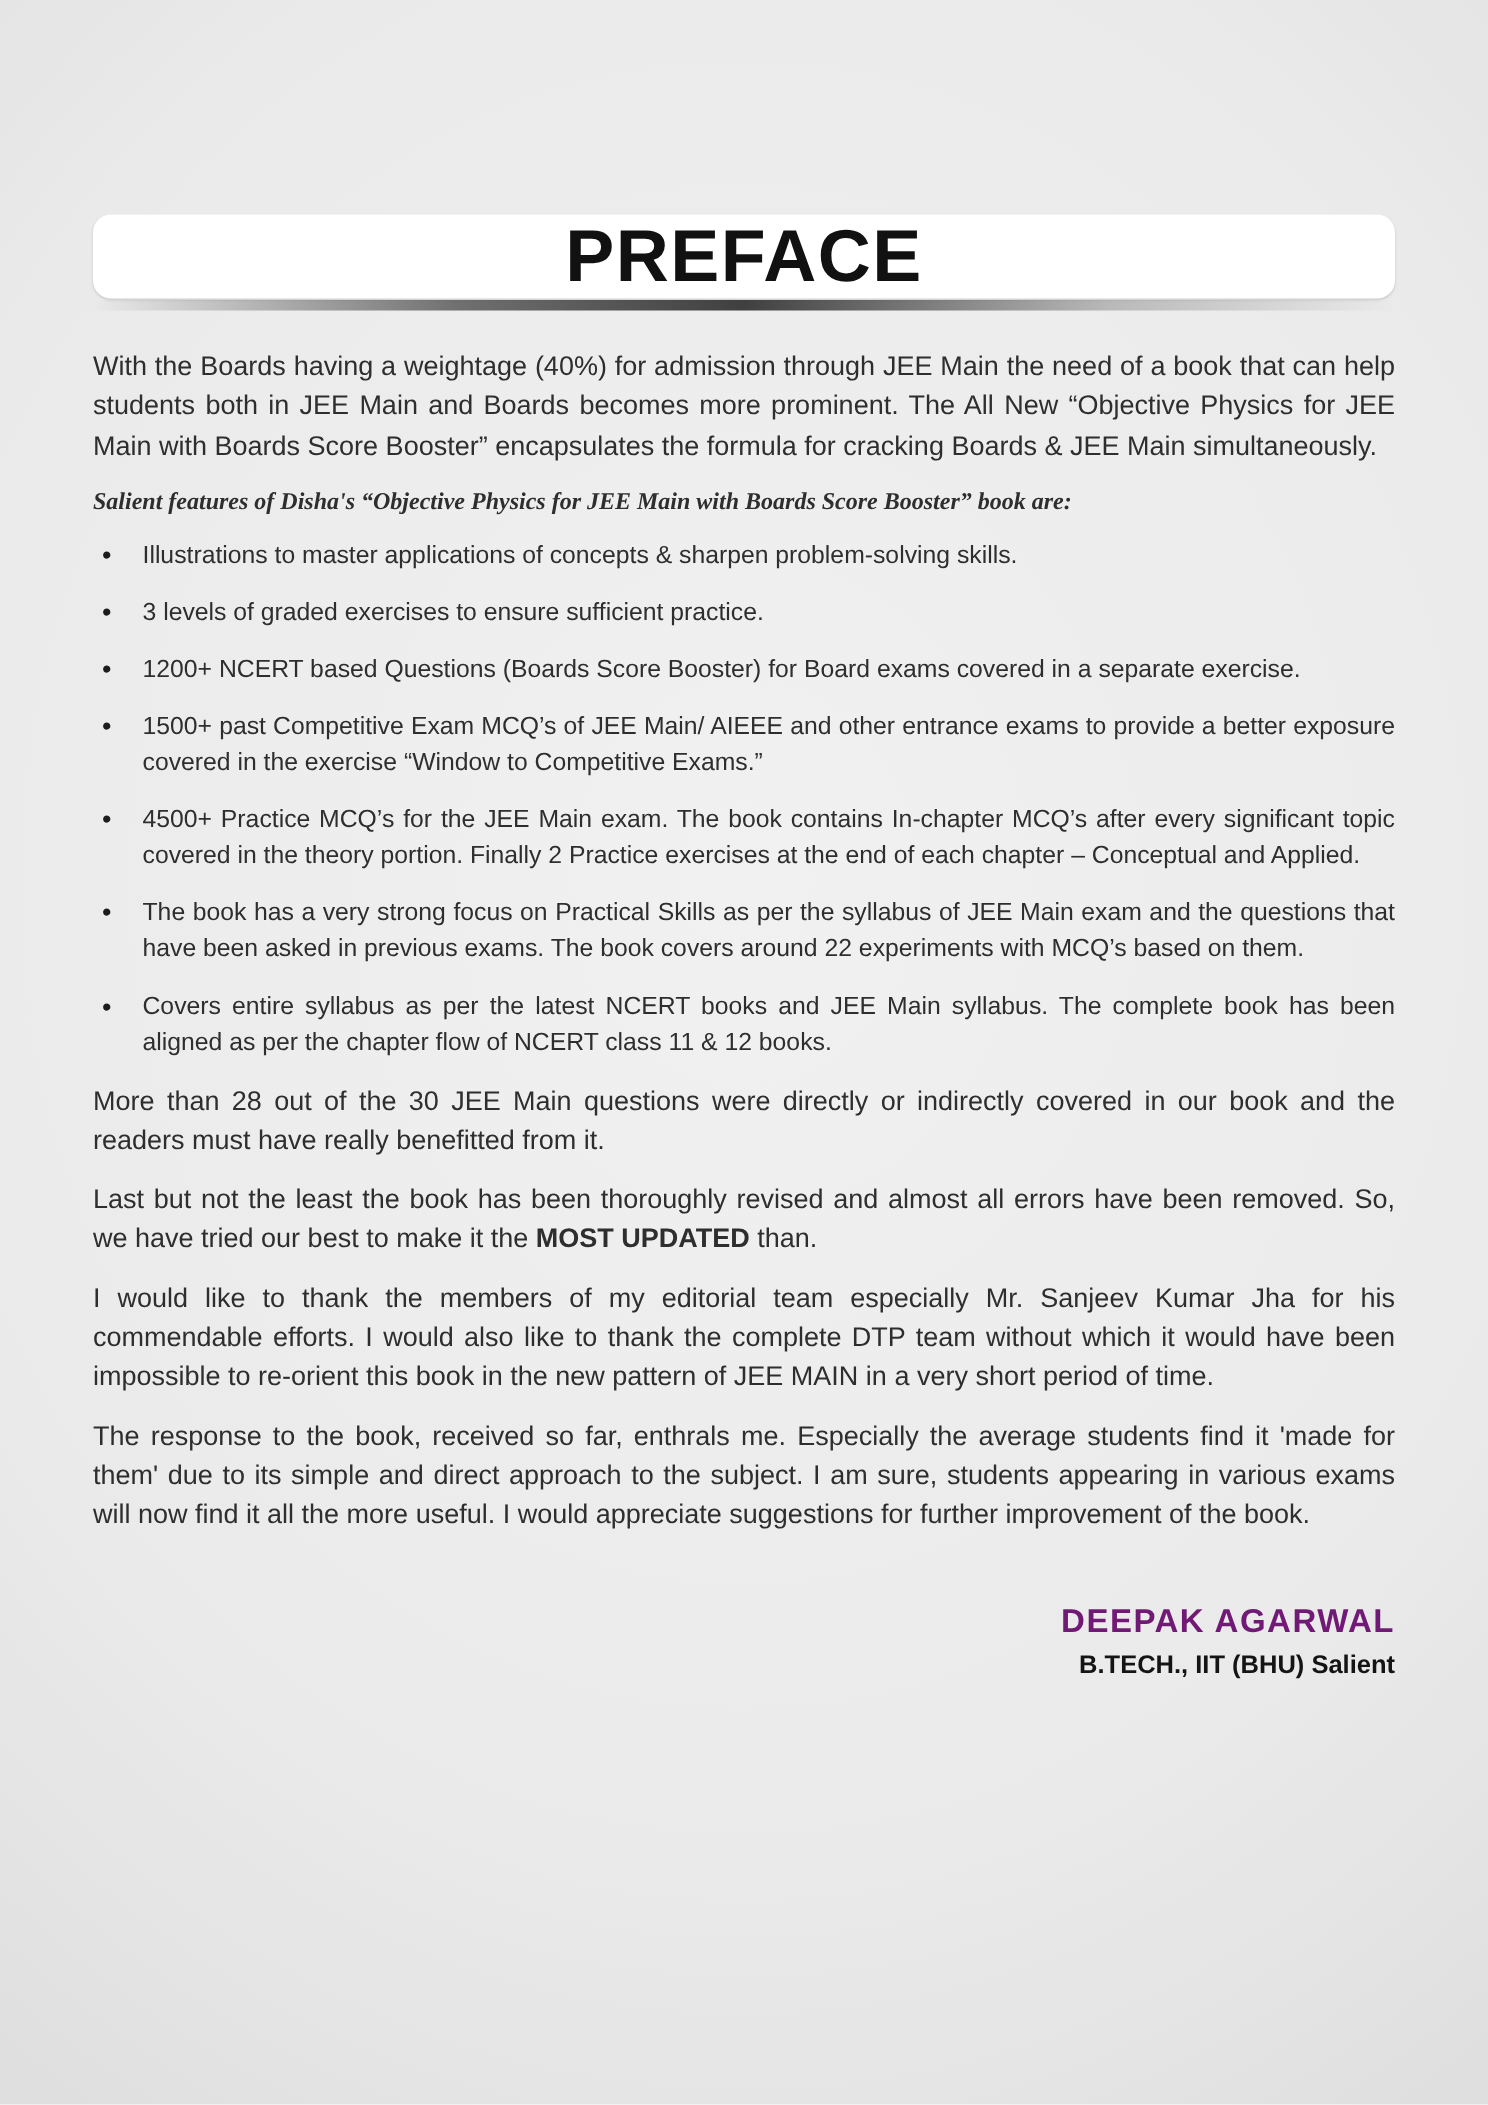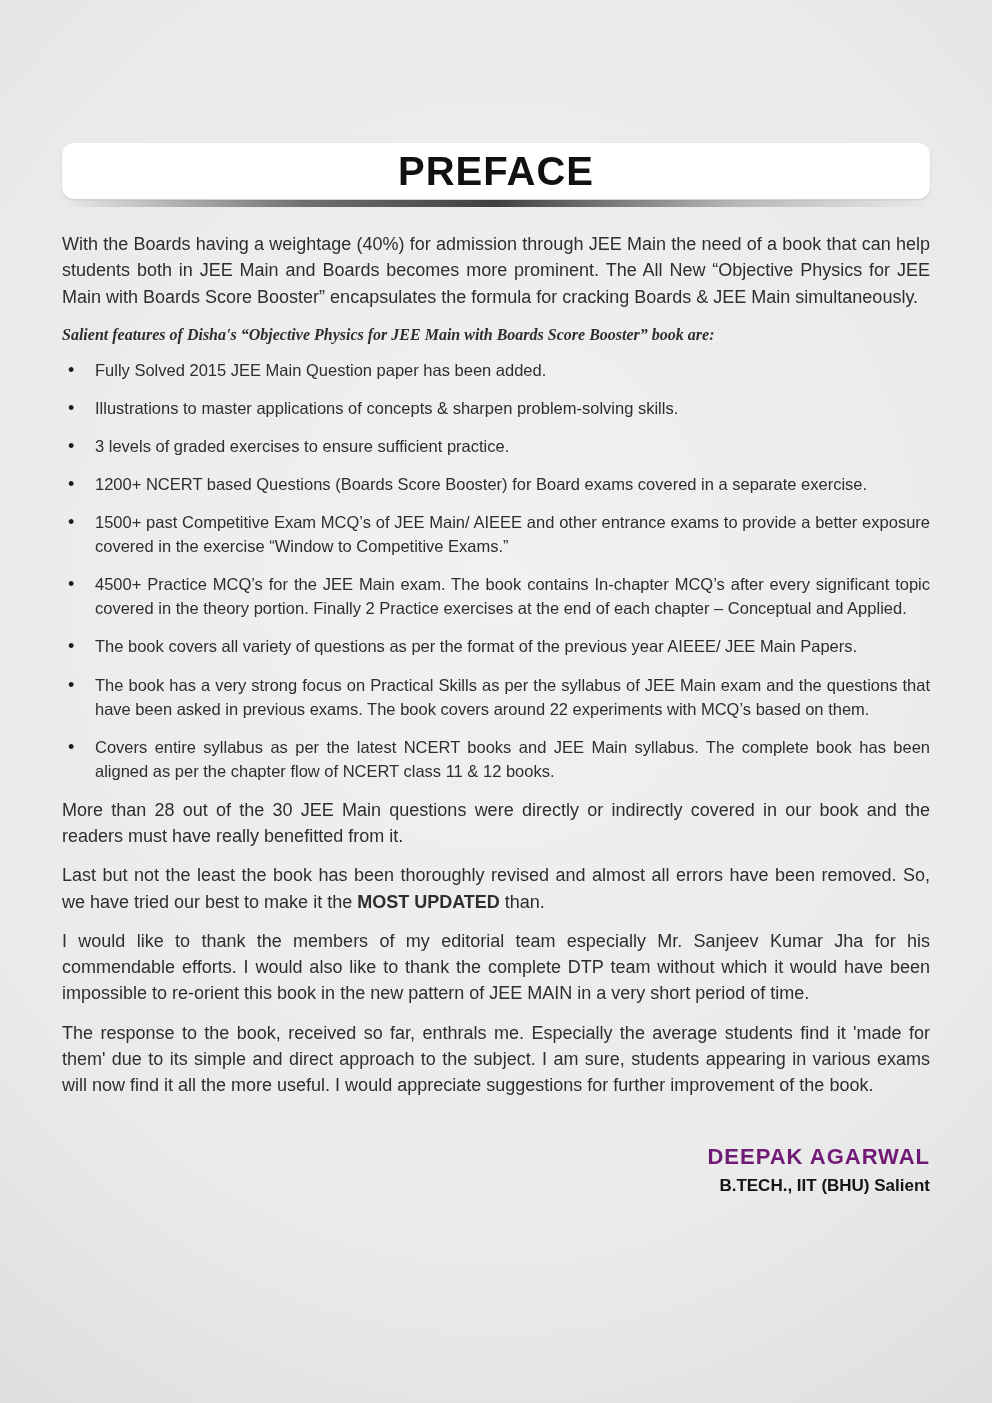--- a/index.html
+++ b/index.html
@@ -25,21 +25,21 @@
     margin-top: 143px;
     height: 56px;
     background: #ffffff;
     border-radius: 12px;
     display: flex;
     align-items: center;
     justify-content: center;
     box-shadow: 0 1px 2px rgba(0,0,0,0.15);
   }
   .title-banner h1 {
-    font-size: 40px;
+    font-size: 49px;
     font-weight: 700;
     letter-spacing: 1px;
     color: #111111;
     font-family: "Liberation Sans", sans-serif;
   }
   .title-shadow {
     height: 7px;
     margin-top: 1px;
     border-radius: 4px;
     background: linear-gradient(90deg,
@@ -113,27 +113,25 @@
   </header>
   <div class="title-shadow"></div>
 
   <main class="content">
 
     <p class="para">With the Boards having a weightage (40%) for admission through JEE Main the need of a book that can help students both in JEE Main and Boards becomes more prominent. The All New “Objective Physics for JEE Main with Boards Score Booster” encapsulates the formula for cracking Boards &amp; JEE Main simultaneously.</p>
 
     <p class="salient">Salient features of Disha's “Objective Physics for JEE Main with Boards Score Booster” book are:</p>
 
     <ul class="features">
-      <li>Fully Solved 2015 JEE Main Question paper has been added.</li>
       <li>Illustrations to master applications of concepts &amp; sharpen problem-solving skills.</li>
       <li>3 levels of graded exercises to ensure sufficient practice.</li>
       <li>1200+ NCERT based Questions (Boards Score Booster) for Board exams covered in a separate exercise.</li>
       <li>1500+ past Competitive Exam MCQ’s of JEE Main/ AIEEE and other entrance exams to provide a better exposure covered in the exercise “Window to Competitive Exams.”</li>
       <li>4500+ Practice MCQ’s for the JEE Main exam. The book contains In-chapter MCQ’s after every significant topic covered in the theory portion. Finally 2 Practice exercises at the end of each chapter – Conceptual and Applied.</li>
-      <li>The book covers all variety of questions as per the format of the previous year AIEEE/ JEE Main Papers.</li>
       <li>The book has a very strong focus on Practical Skills as per the syllabus of JEE Main exam and the questions that have been asked in previous exams. The book covers around 22 experiments with MCQ’s based on them.</li>
       <li>Covers entire syllabus as per the latest NCERT books and JEE Main syllabus. The complete book has been aligned as per the chapter flow of NCERT class 11 &amp; 12 books.</li>
     </ul>
 
     <p class="para">More than 28 out of the 30 JEE Main questions were directly or indirectly covered in our book and the readers must have really benefitted from it.</p>
 
     <p class="para"><span>Last but not the least the book has been thoroughly revised and almost all errors have been removed. So, we have tried our best to make it the </span><span class="bold">MOST UPDATED</span><span> than.</span></p>
 
     <p class="para">I would like to thank the members of my editorial team especially Mr. Sanjeev Kumar Jha for his commendable efforts. I would also like to thank the complete DTP team without which it would have been impossible to re-orient this book in the new pattern of JEE MAIN in a very short period of time.</p>
 

